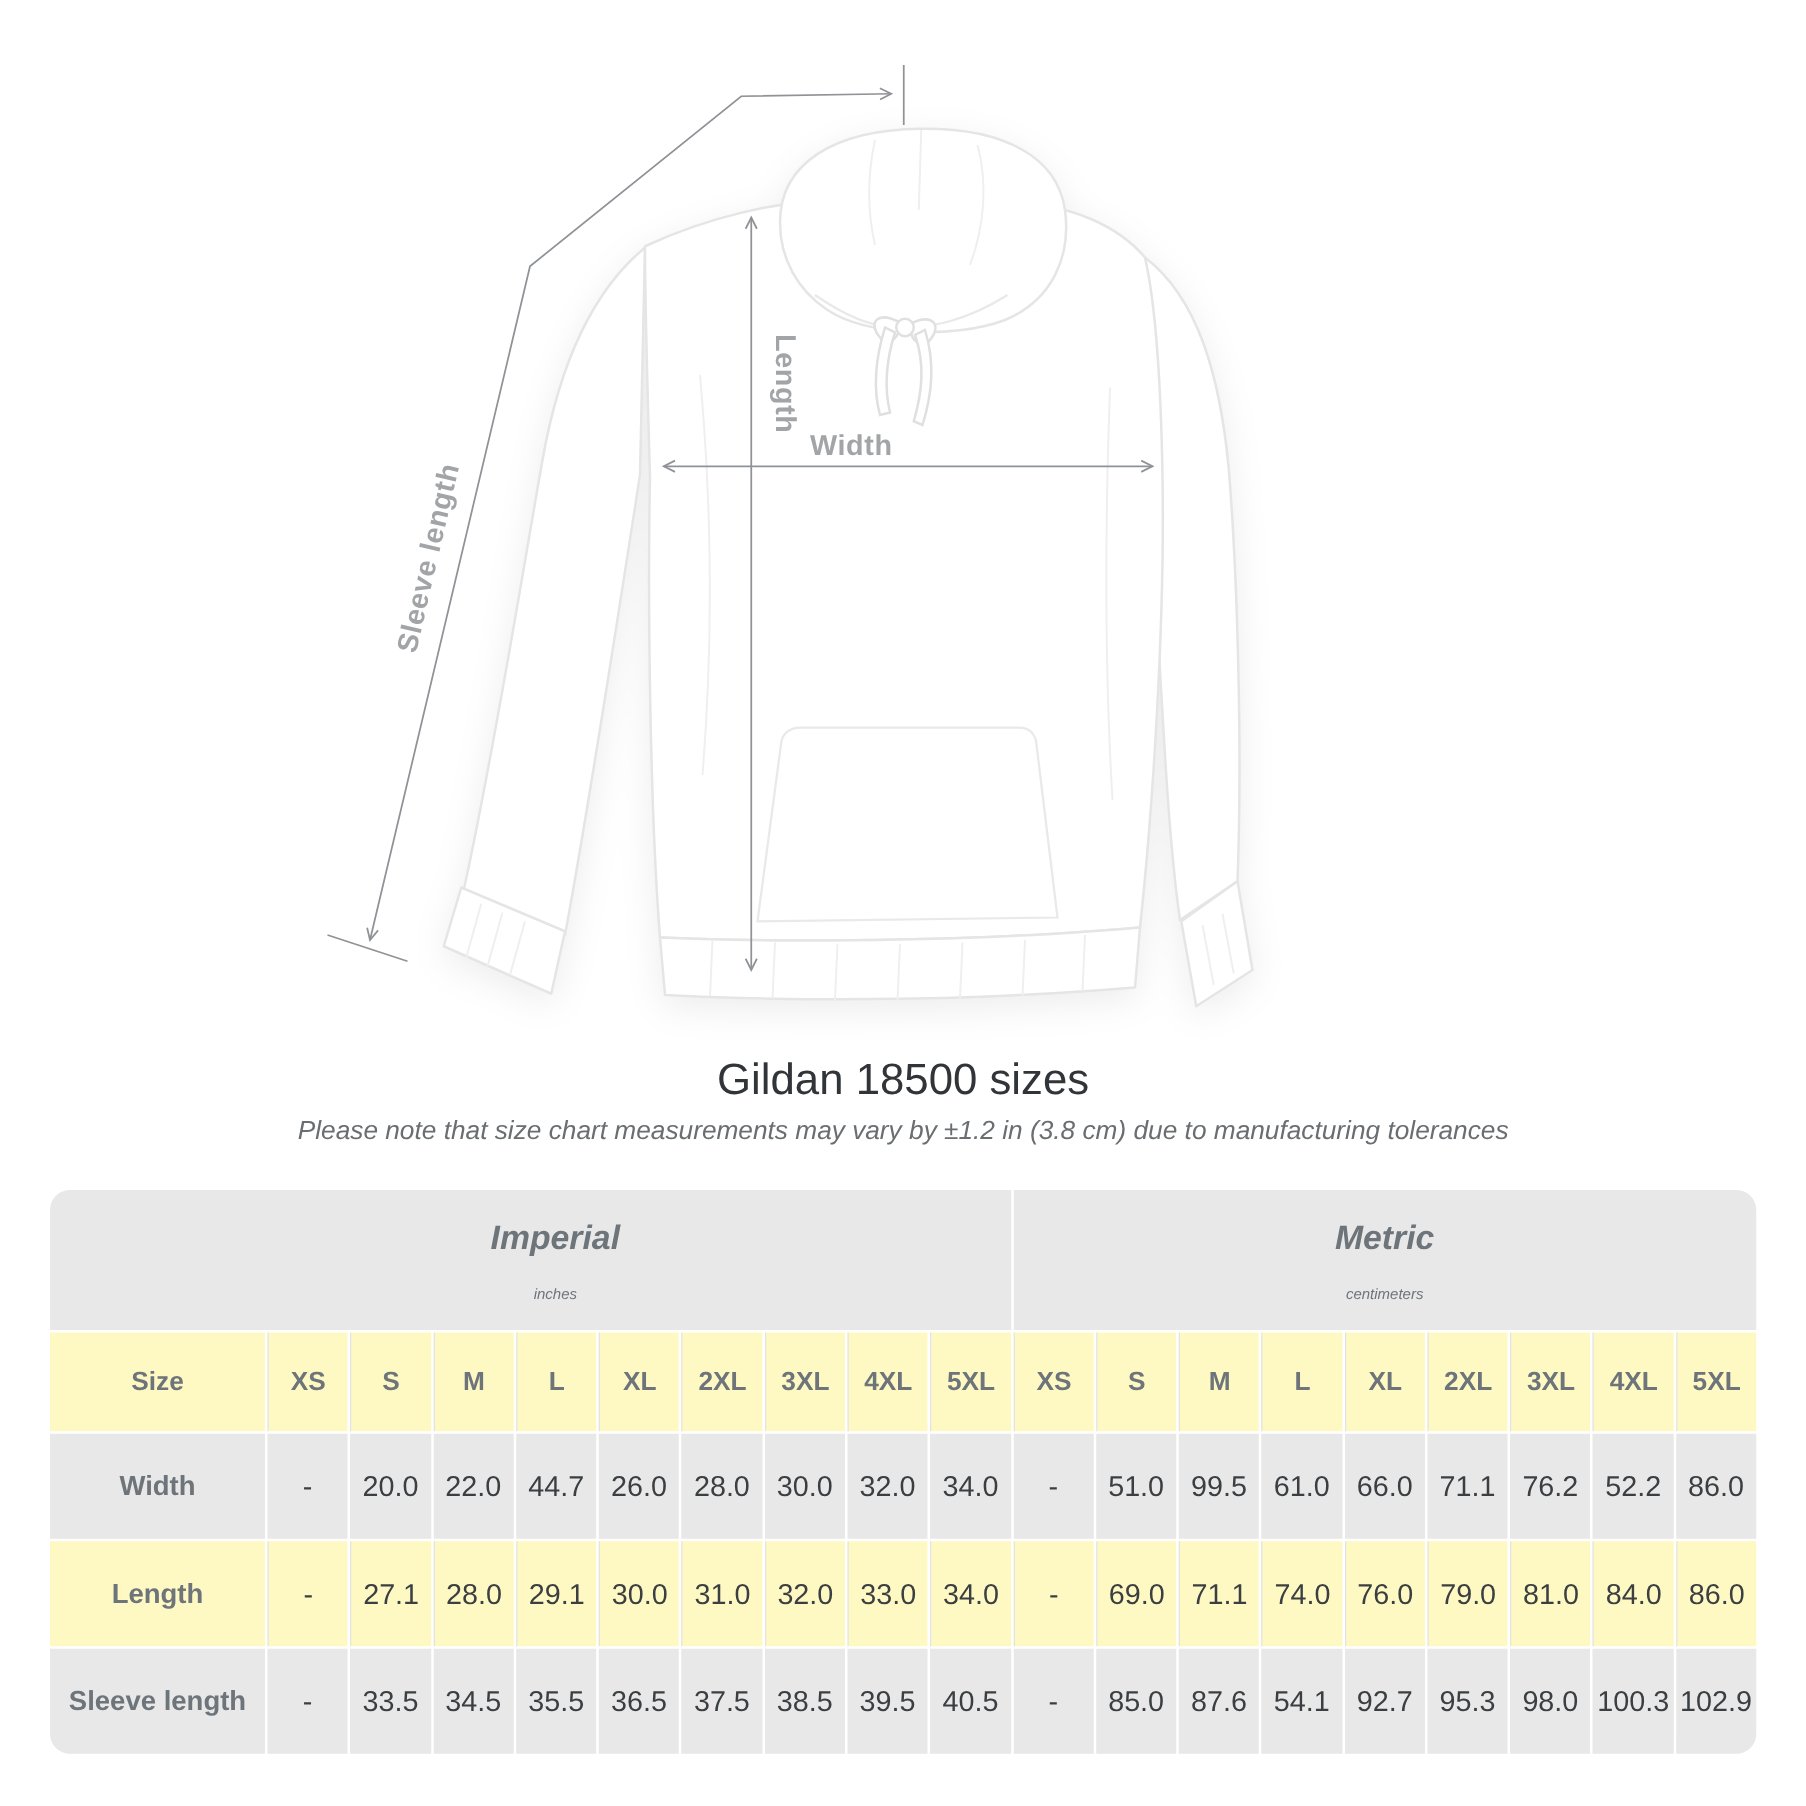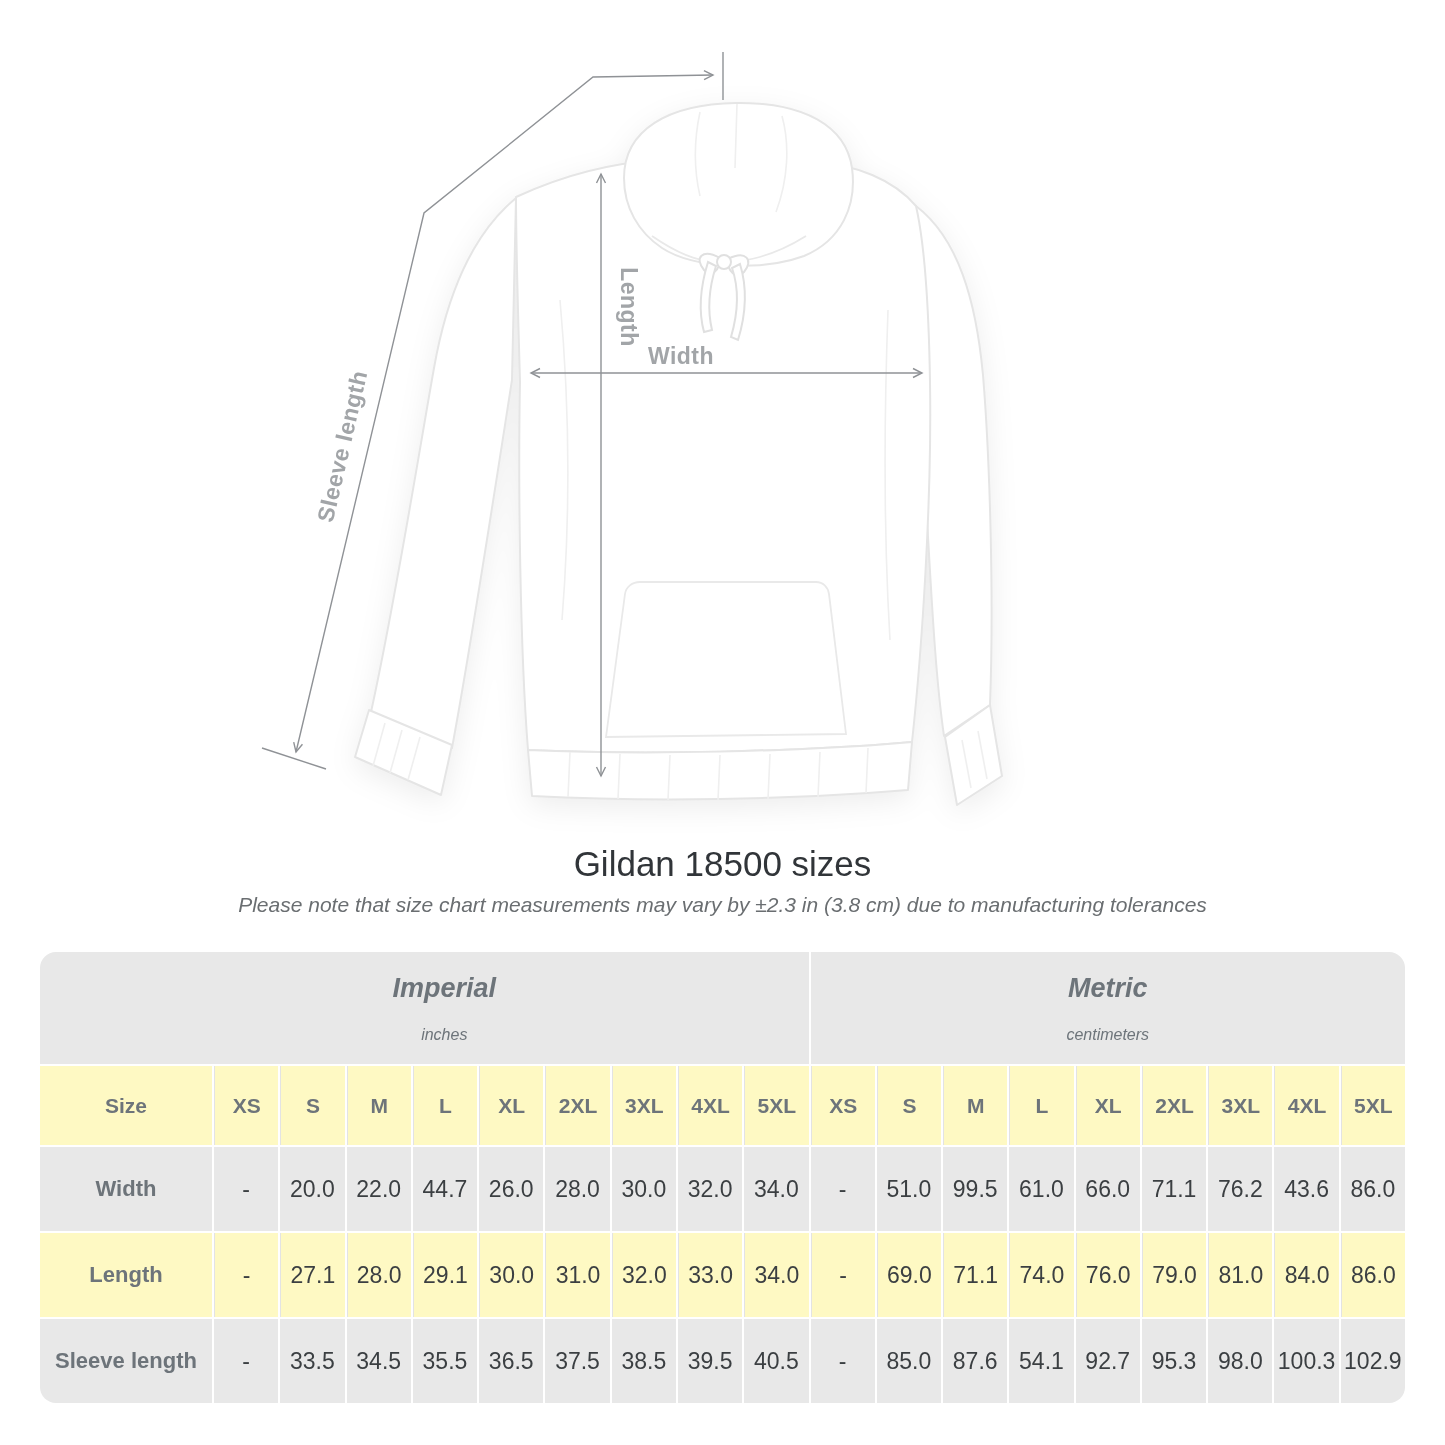--- a/index.html
+++ b/index.html
@@ -25,21 +25,21 @@
 
   
   .tbl{position:absolute;left:40px;top:952px;width:1365px;
        display:grid;grid-template-columns:172px repeat(18,1fr);
        grid-template-rows:112px 79px 84px 84px 84px;gap:2px;}
   .uh{background:#e8e8e8;display:flex;flex-direction:column;
       align-items:center;justify-content:center;}
   .uh.imp{grid-column:1 / span 10;border-radius:16px 0 0 0;padding-left:40px;}
   .uh.met{grid-column:11 / span 9;border-radius:0 16px 0 0;}
   .uname{font-style:italic;font-weight:bold;font-size:27px;color:#6d747a;}
-  .usub{font-style:italic;font-size:16px;color:#6d747a;margin-top:22px;}
+  .usub{font-style:italic;font-size:12px;color:#6d747a;margin-top:22px;}
   .cell{display:flex;align-items:center;justify-content:center;}
   .white{background:#fef9c3;border-left:1px solid #e3e3e3;}
   .white.nb{border-left:none;}
   .gray{background:#e8e8e8;}
   .head{font-weight:bold;color:#6d747a;font-size:21px;}
   .lbl{font-weight:bold;color:#6d747a;font-size:22px;}
   .val{color:#3b3f42;font-size:23px;}
   .bl{border-radius:0 0 0 16px;}
   .br{border-radius:0 0 16px 0;}
 </style>
@@ -96,21 +96,21 @@
 
       <path class="measure" d="M 531,373 L 922,373" marker-start="url(#arw)" marker-end="url(#arw)"></path>
 
       <text class="mlabel" x="350" y="448" text-anchor="middle" transform="rotate(-77 350 448)">Sleeve length</text>
       <text class="mlabel" x="621" y="307" text-anchor="middle" transform="rotate(90 621 307)">Length</text>
       <text class="mlabel" x="681" y="364" text-anchor="middle">Width</text>
     </g>
   </svg>
 
   <div class="page-title">Gildan 18500 sizes</div>
-  <div class="page-subtitle">Please note that size chart measurements may vary by ±2.3 in (3.8 cm) due to manufacturing tolerances</div>
+  <div class="page-subtitle">Please note that size chart measurements may vary by ±1.2 in (3.8 cm) due to manufacturing tolerances</div>
 
   <div class="tbl">
 
     <div class="uh imp">
       <div class="uname">Imperial</div>
       <div class="usub">inches</div>
     </div>
     <div class="uh met">
       <div class="uname">Metric</div>
       <div class="usub">centimeters</div>
@@ -146,21 +146,21 @@
     <div class="cell gray val">30.0</div>
     <div class="cell gray val">32.0</div>
     <div class="cell gray val">34.0</div>
     <div class="cell gray val">-</div>
     <div class="cell gray val">51.0</div>
     <div class="cell gray val">99.5</div>
     <div class="cell gray val">61.0</div>
     <div class="cell gray val">66.0</div>
     <div class="cell gray val">71.1</div>
     <div class="cell gray val">76.2</div>
-    <div class="cell gray val">43.6</div>
+    <div class="cell gray val">52.2</div>
     <div class="cell gray val">86.0</div>
 
     <div class="cell white lbl nb">Length</div>
     <div class="cell white val">-</div>
     <div class="cell white val">27.1</div>
     <div class="cell white val">28.0</div>
     <div class="cell white val">29.1</div>
     <div class="cell white val">30.0</div>
     <div class="cell white val">31.0</div>
     <div class="cell white val">32.0</div>

